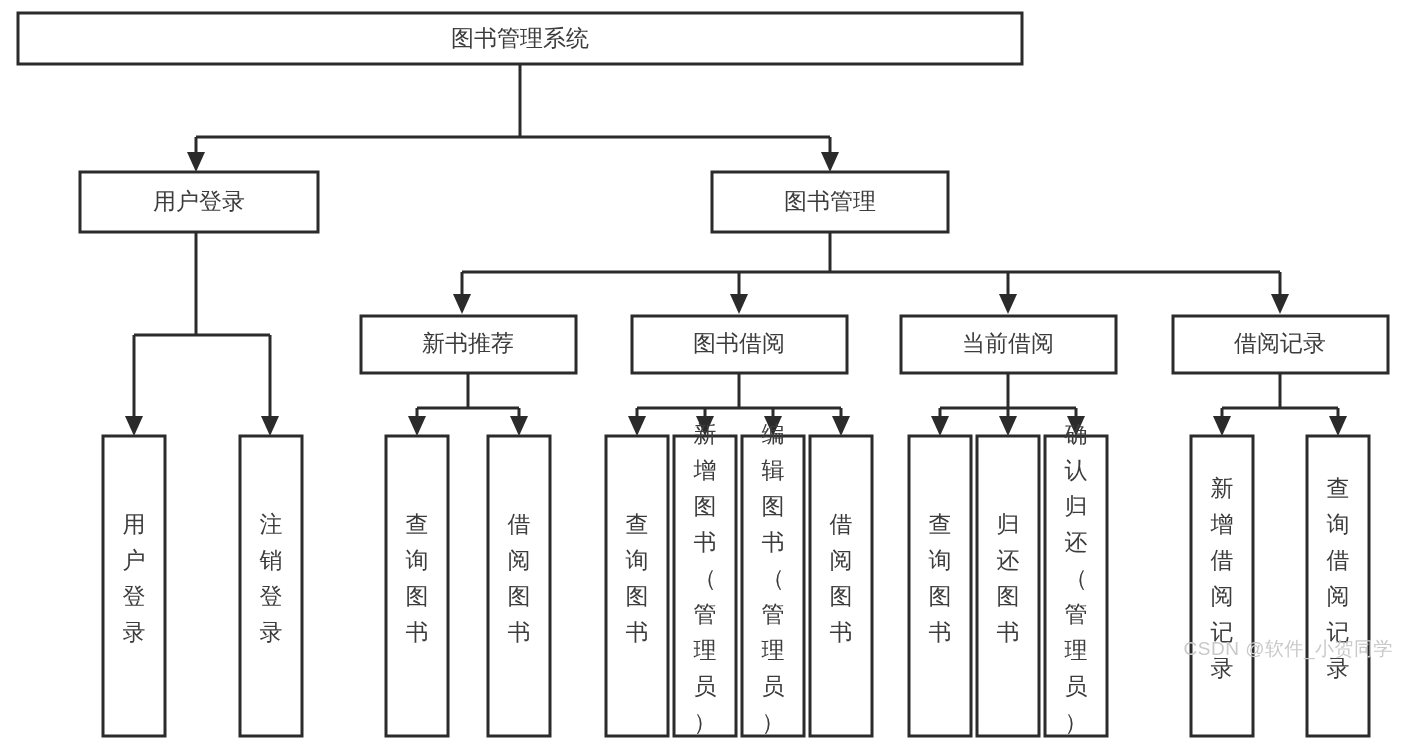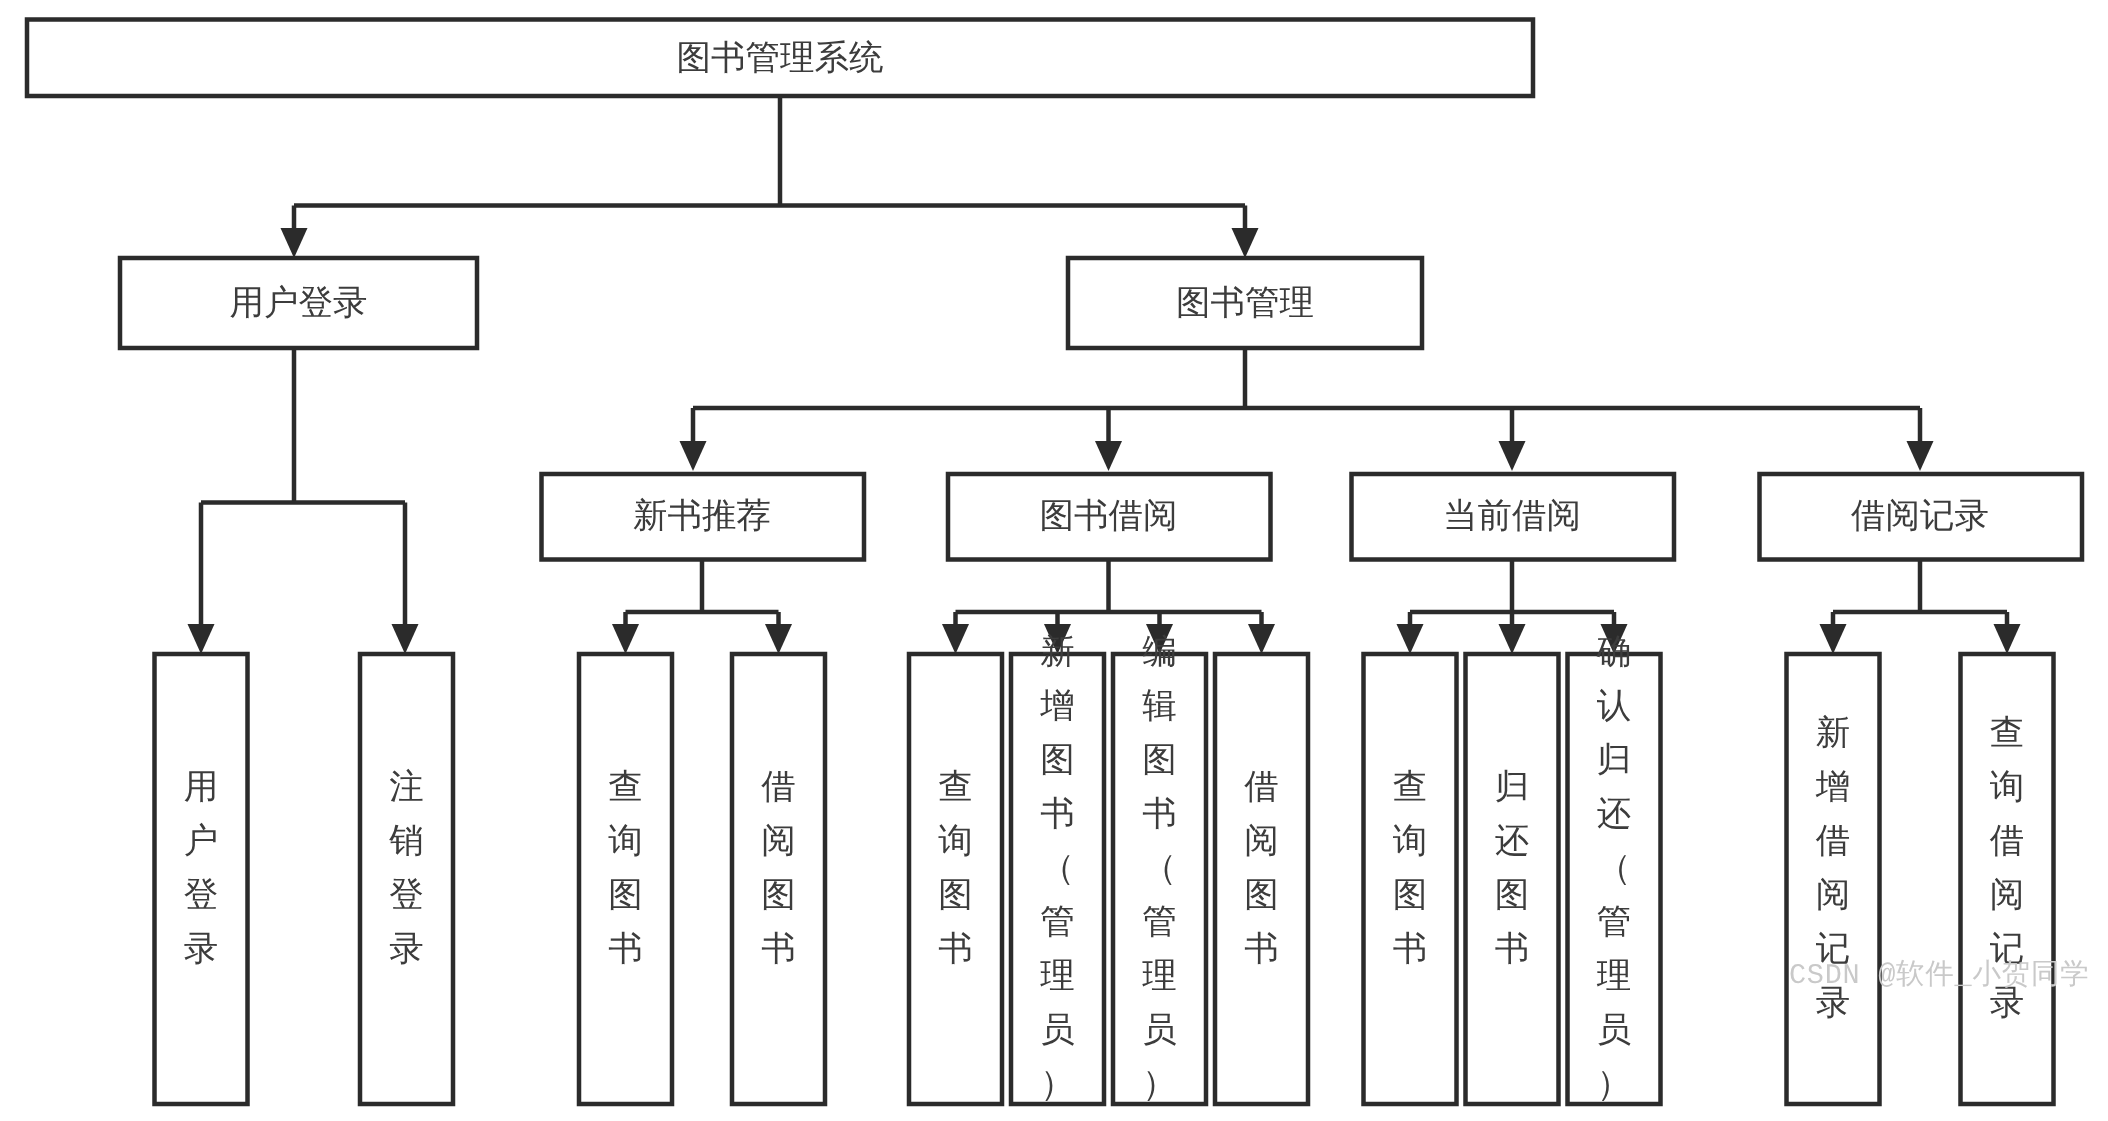--- a/index.html
+++ b/index.html
@@ -49,21 +49,21 @@
   .node-label-vertical {
     fill: #3c3c3c;
     font-family: "Liberation Sans", "DejaVu Sans", sans-serif;
     font-size: 23px;
     text-anchor: middle;
   }
   .watermark {
     position: absolute;
     right: 12px;
     bottom: 6px;
-    font-family: Liberation Mono, monospace;
+    font-family: Liberation Sans, sans-serif;
     font-size: 19px;
     color: #c9c9c9;
     letter-spacing: 0.5px;
     white-space: nowrap;
     user-select: none;
   }
 </style>
 </head>
 <body>
 

